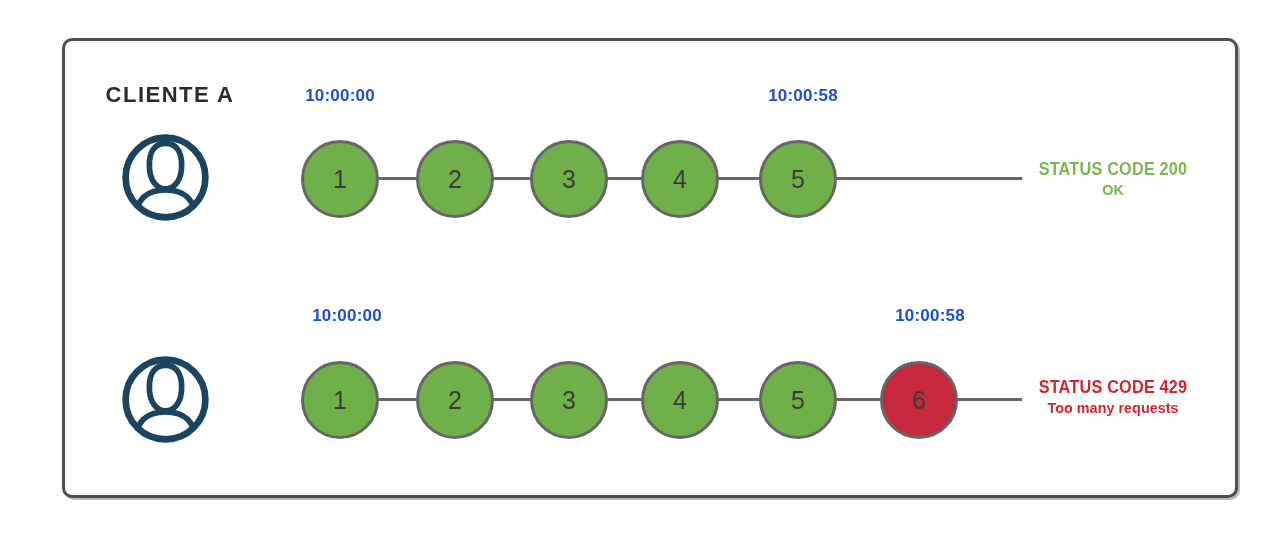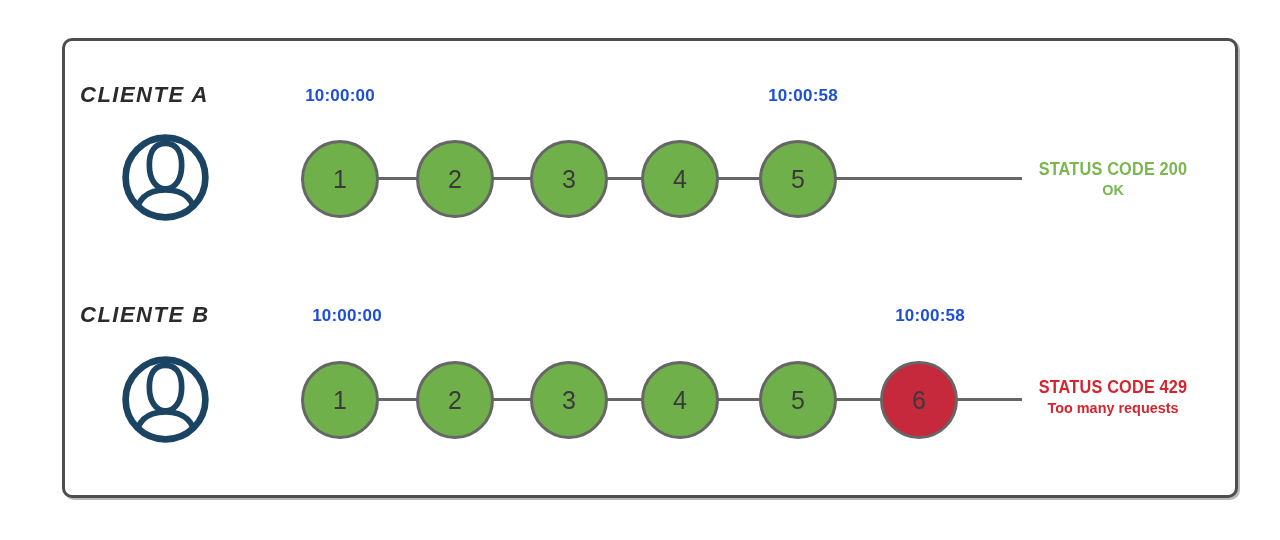--- a/index.html
+++ b/index.html
@@ -23,24 +23,23 @@
     height: 460px;
     border: 3px solid #4d4d4d;
     border-radius: 10px;
     box-sizing: border-box;
     box-shadow: 2px 2px 0 rgba(100,100,100,0.45);
     background: #ffffff;
   }
   .client-label {
     position: absolute;
     width: 180px;
-    text-align: left;
+    text-align: center;
     font-size: 22px;
     font-weight: bold;
-    font-style: italic;
     letter-spacing: 1.5px;
     color: #2b2b2b;
   }
   .avatar {
     position: absolute;
     width: 95px;
     height: 95px;
   }
   .avatar svg { display: block; width: 100%; height: 100%; }
   .timestamp {
@@ -135,21 +134,20 @@
   </div>
   <div class="request-circle" style="left: 759px; top: 140px; background-color: rgb(112, 176, 74); border-color: rgb(102, 102, 102);">
     <span>5</span>
   </div>
 
   <div class="status-block" style="left: 1018px; top: 158px; color: rgb(122, 183, 78);">
     <div class="status-code">STATUS CODE 200</div>
     <div class="status-message">OK</div>
   </div>
 
-  <div class="client-label" style="left:80px; top:302px;">CLIENTE B</div>
 
   <div class="avatar" style="left: 118px; top: 352px; color: rgb(27, 68, 98);">
     <svg viewBox="0 0 100 100" aria-hidden="true">
       <defs>
           <clipPath id="avclip-b">
             <circle cx="50" cy="50" r="42"></circle>
           </clipPath>
         </defs>
       <g clip-path="url(#avclip-b)">
         <path d="M17 102 C17 72 31 63 50 63 C69 63 83 72 83 102 Z" fill="#ffffff" stroke="currentColor" stroke-width="6"></path>

